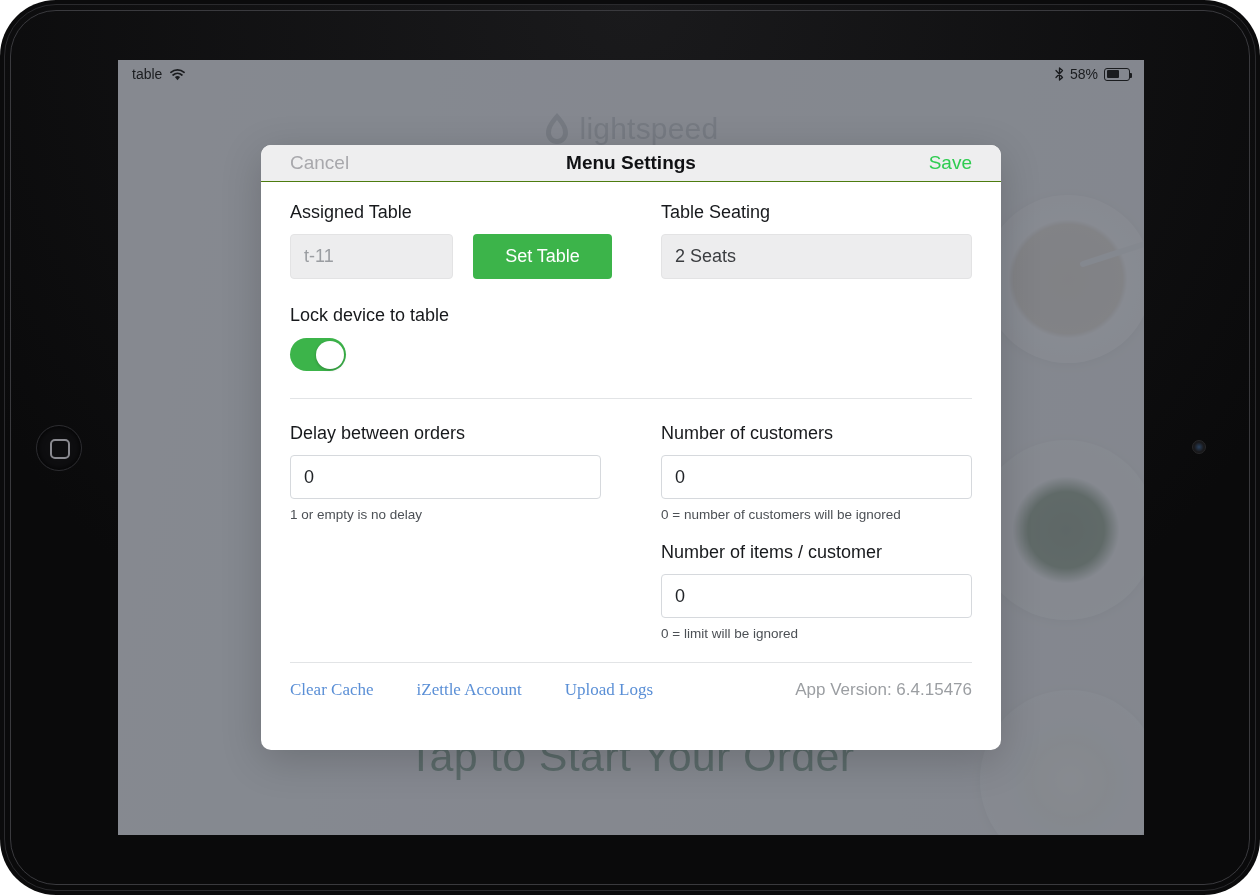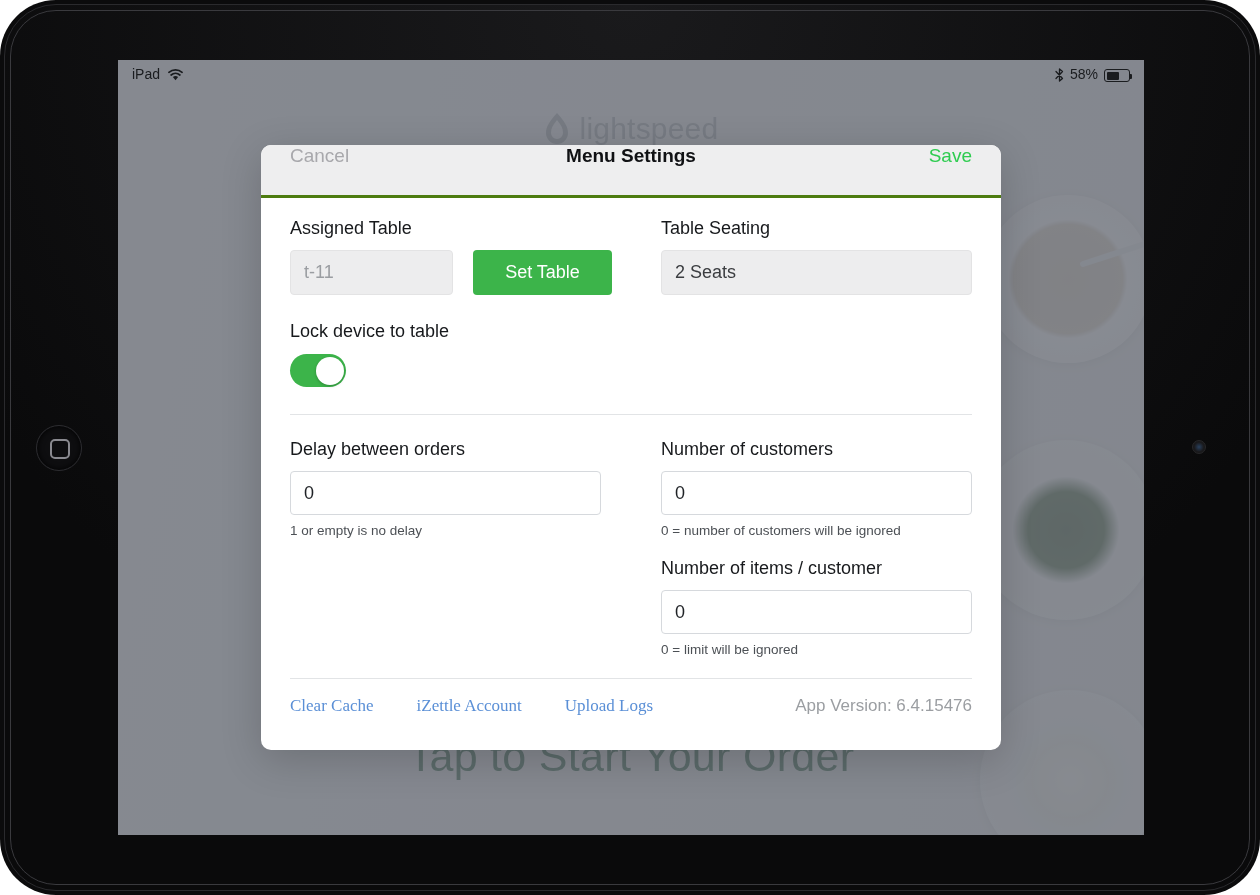--- a/index.html
+++ b/index.html
@@ -154,21 +154,21 @@
     font-size: 14px;
     color: #1a1c1f;
     z-index: 5;
   }
   #status-left { display: flex; align-items: center; gap: 7px; }
   #status-center {
     position: absolute; left: 0; width: 1026px;
     text-align: center; font-weight: bold; font-size: 14px;
   }
   #status-right {
-    margin-left: auto; display: flex; align-items: flex-end; gap: 6px;
+    margin-left: auto; display: flex; align-items: center; gap: 6px;
     z-index: 6;
   }
   #battery-pct { font-size: 14px; }
   #battery-shell {
     position: relative;
     width: 26px; height: 13px;
     border: 1px solid #1a1c1f;
     border-radius: 3px;
     padding: 1.5px;
   }
@@ -191,24 +191,24 @@
     left: 143px; top: 85px;
     width: 740px; height: 605px;
     background: #ffffff;
     border-radius: 10px;
     overflow: hidden;
     box-shadow: 0 10px 40px rgba(0,0,0,0.18);
     z-index: 10;
   }
   #modal-header {
     position: relative;
-    height: 53px;
+    height: 37px;
     background: #eeeeef;
-    border-bottom: 3px solid #4d7c0f;
-    display: flex; align-items: flex-start;
+    border-bottom: 1px solid #4d7c0f;
+    display: flex; align-items: center;
     padding: 0 29px;
   }
   #cancel-button {
     font-size: 19px; color: #a8a8ac;
     cursor: pointer;
   }
   #modal-title {
     position: absolute; left: 0; width: 100%;
     text-align: center;
     font-size: 19px; font-weight: bold; color: #101114;
@@ -343,21 +343,21 @@
       </svg>
       <span id="kiosk-logo-text">lightspeed</span>
     </div>
 
     <div id="kiosk-cta">Tap to Start Your Order</div>
 
     <div id="backdrop"></div>
 
     <div id="status-bar">
       <div id="status-left">
-        <span>iPad</span>
+        <span>table</span>
         <svg width="17" height="13" viewBox="0 0 17 13">
           <path d="M8.5 12.2 L5.9 8.9 a4.3 4.3 0 0 1 5.2 0 Z" fill="#1a1c1f"></path>
           <path d="M1.9 4.3 A10.2 10.2 0 0 1 15.1 4.3" stroke="#1a1c1f" stroke-width="1.7" fill="none" stroke-linecap="round"></path>
           <path d="M4.1 7.0 A6.8 6.8 0 0 1 12.9 7.0" stroke="#1a1c1f" stroke-width="1.7" fill="none" stroke-linecap="round"></path>
         </svg>
       </div>
       <div id="status-right">
         <svg width="9" height="14" viewBox="0 0 9 14">
           <path d="M1 3.5 L7.5 10.5 L4.5 13 L4.5 1 L7.5 3.5 L1 10.5" stroke="#1a1c1f" stroke-width="1.3" fill="none" stroke-linejoin="round" stroke-linecap="round"></path>
         </svg>

